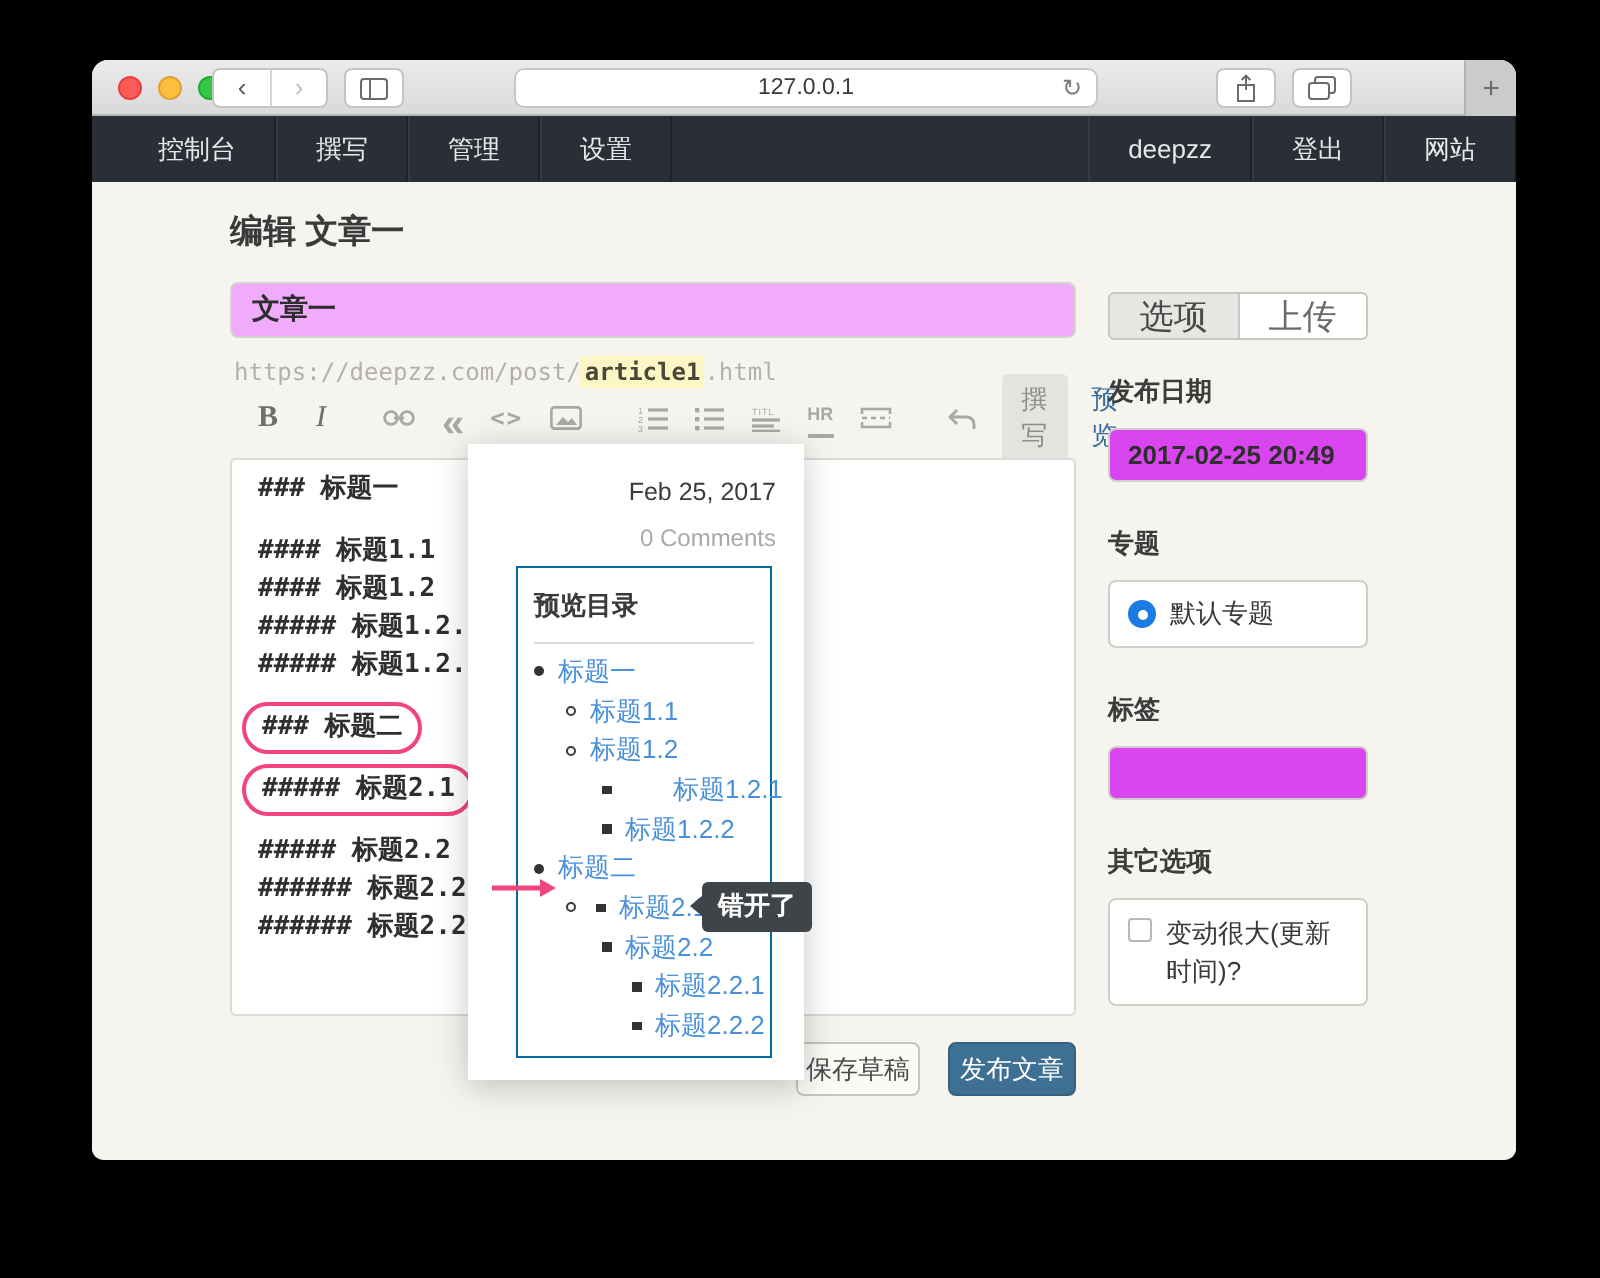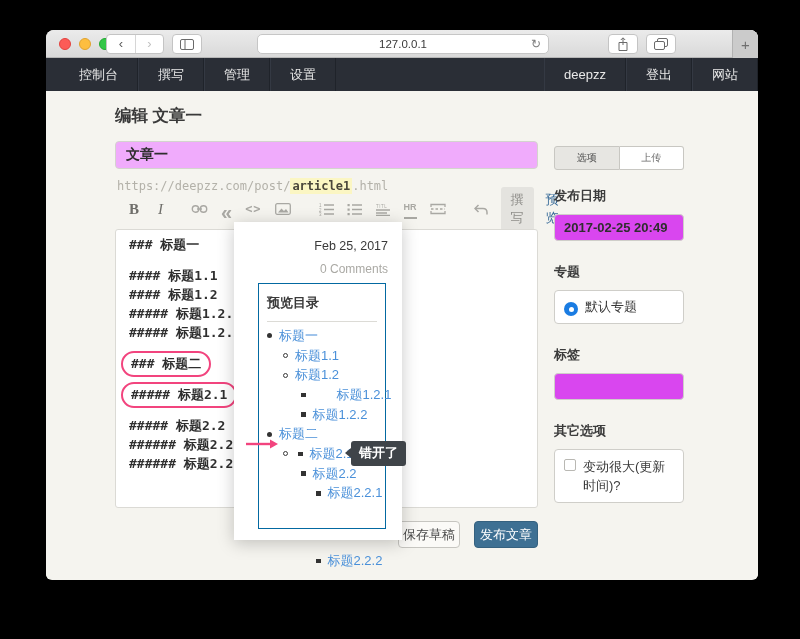--- a/index.html
+++ b/index.html
@@ -79,32 +79,32 @@
 
   
   .btn { position:absolute; top:430px; height:27px; border-radius:4px; font-size:13px;
     display:flex; align-items:center; justify-content:center; cursor:pointer; }
   .save-btn { left:352px; width:62px; background:#fbfaf7; border:1px solid #c6c5c0; color:#4a4a4a; }
   .publish-btn { left:428px; width:64px; background:var(--publish-blue); border:1px solid #35617f; color:#fff; }
 
   
   .sidebar { position:absolute; left:508px; top:55px; width:130px; }
   .sb-tabs { display:flex; height:24px; }
-  .sb-tab { flex:1; display:flex; align-items:center; justify-content:center; font-size:10px;
+  .sb-tab { flex:1; display:flex; align-items:center; justify-content:center; font-size:17px;
     border:1px solid #c8c7c2; }
   .sb-tab.active { background:#e7e6e2; color:#4a4a4a; border-radius:3px 0 0 3px; }
   .sb-tab.idle { background:#fff; color:#6a6a6a; border-left:none; border-radius:0 3px 3px 0; }
   .sb-label { font-size:13px; font-weight:bold; color:#3c3c3c; }
   .sb-label.l1 { margin-top:17px; }
   .sb-label.l2 { margin-top:22px; }
   .sb-input { width:100%; height:27px; background:#d946ef; border:1px solid #cfcec9; border-radius:4px;
     margin-top:9px; font-size:13px; font-weight:bold; color:#2e2e2e; padding:0 9px;
     font-family:"Liberation Sans",sans-serif; }
   .sb-card { width:100%; background:#fff; border:1px solid #cfcec9; border-radius:4px; margin-top:9px;
-    padding:7px 9px; font-size:13px; color:#3a3a3a; display:flex; align-items:flex-end; }
+    padding:7px 9px; font-size:13px; color:#3a3a3a; display:flex; align-items:center; }
   .radio { width:14px; height:14px; border-radius:50%; background:#1a7ce2; margin-right:7px; position:relative; flex:none;}
   .radio::after { content:""; position:absolute; left:4.5px; top:4.5px; width:5px; height:5px; border-radius:50%; background:#fff; }
   .checkbox { width:12px; height:12px; border:1px solid #b9b8b3; border-radius:2px; background:#fff; margin-right:7px; flex:none; margin-top:2px;}
   .sb-card.multi { align-items:flex-start; line-height:19px; }
 
   
   .popup { position:absolute; left:188px; top:131px; width:168px; height:318px; background:#fff;
     box-shadow:0 3px 16px rgba(0,0,0,.22); z-index:5; }
   .p-date { text-align:right; margin:17px 14px 0 0; font-size:12.5px; color:#3a3a3a; }
   .p-comments { text-align:right; margin:9px 14px 0 0; font-size:12px; color:#aaa9a4; }
@@ -315,21 +315,21 @@
                 <div class="tooltip">错开了</div>
               </div>
               <div class="toc-row" style="padding-left: 34px;">
                 <span class="bl square"></span>
                 <span class="toc-link">标题2.2</span>
               </div>
               <div class="toc-row" style="padding-left: 49px;">
                 <span class="bl square"></span>
                 <span class="toc-link">标题2.2.1</span>
               </div>
-              <div class="toc-row" style="padding-left: 49px; margin-top: 48px;">
+              <div class="toc-row" style="padding-left: 49px;">
                 <span class="bl square"></span>
                 <span class="toc-link">标题2.2.2</span>
               </div>
             </div>
         </div>
       </div>
 
       <svg class="annot-arrow" width="34" height="12" viewBox="0 0 34 12">
         <line x1="1" y1="6" x2="26" y2="6" stroke="#f2447e" stroke-width="2.4"></line>
         <path d="M25 1.5 L33 6 L25 10.5 z" fill="#f2447e"></path>

